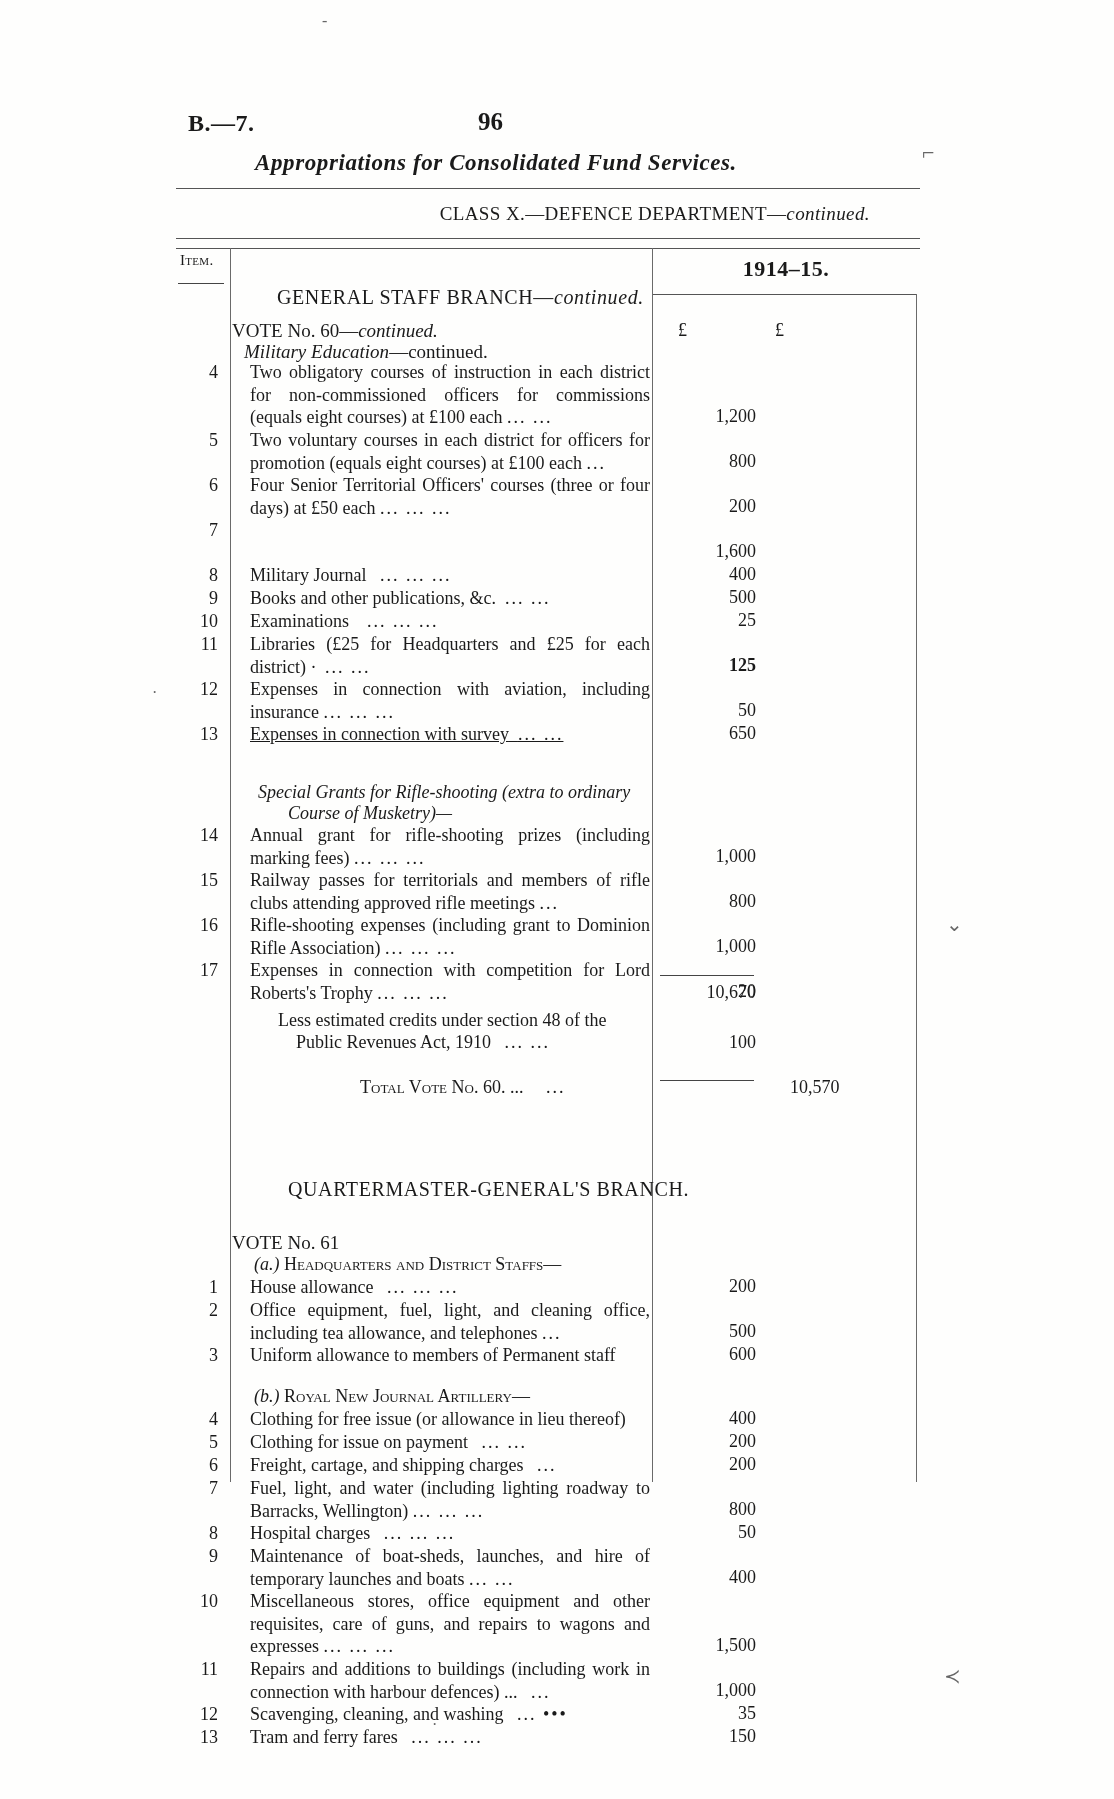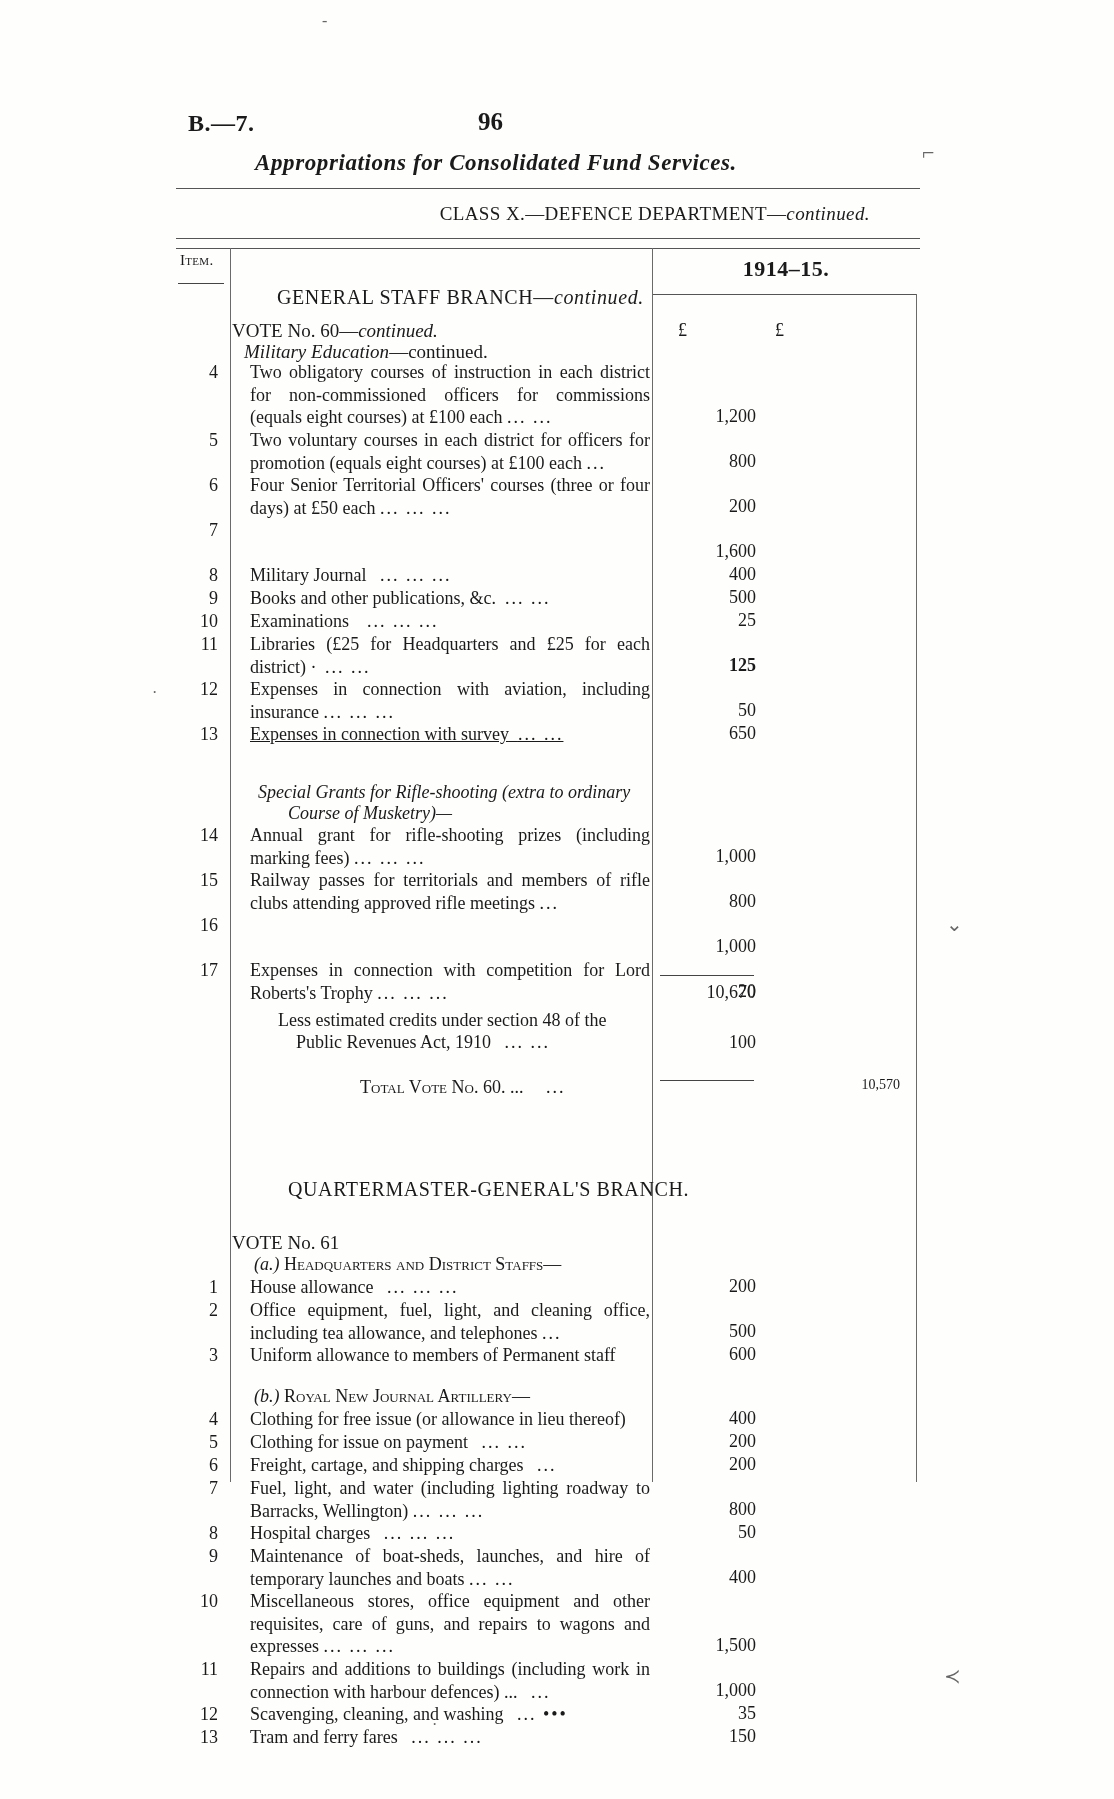--- a/index.html
+++ b/index.html
@@ -154,22 +154,22 @@
     position: absolute;
     left: 430px;
     width: 90px;
     text-align: right;
     font-size: 18px;
   }
   .amt2 {
     position: absolute;
     left: 560px;
     width: 110px;
-    text-align: right;
-    font-size: 14px;
+    text-align: left;
+    font-size: 18px;
   }
   .pound-sym {
     position: absolute;
     font-size: 18px;
   }
   .center-line {
     position: absolute;
     font-size: 18px;
     font-variant: small-caps;
     white-space: nowrap;
@@ -307,20 +307,21 @@
       </div>
 
       <div class="row" style="height:45px;">
         <div class="num">15</div>
         <div class="desc"><span>Railway passes for territorials and members of rifle clubs attending approved rifle meetings</span> <span class="dots">...</span></div>
         <div class="amt1" style="top:22px;">800</div>
       </div>
 
       <div class="row" style="height:45px;">
         <div class="num">16</div>
+        <div class="desc"><span>Rifle-shooting expenses (including grant to Dominion Rifle Association)</span> <span class="dots">...        ...        ...</span></div>
         <div class="amt1" style="top:22px;">1,000</div>
       </div>
 
       <div class="row" style="height:45px;">
         <div class="num">17</div>
         <div class="desc"><span>Expenses in connection with competition for Lord Roberts's Trophy</span> <span class="dots">...        ...        ...</span></div>
         <div class="amt1" style="top:22px;">20</div>
       </div>
     </div>
 

